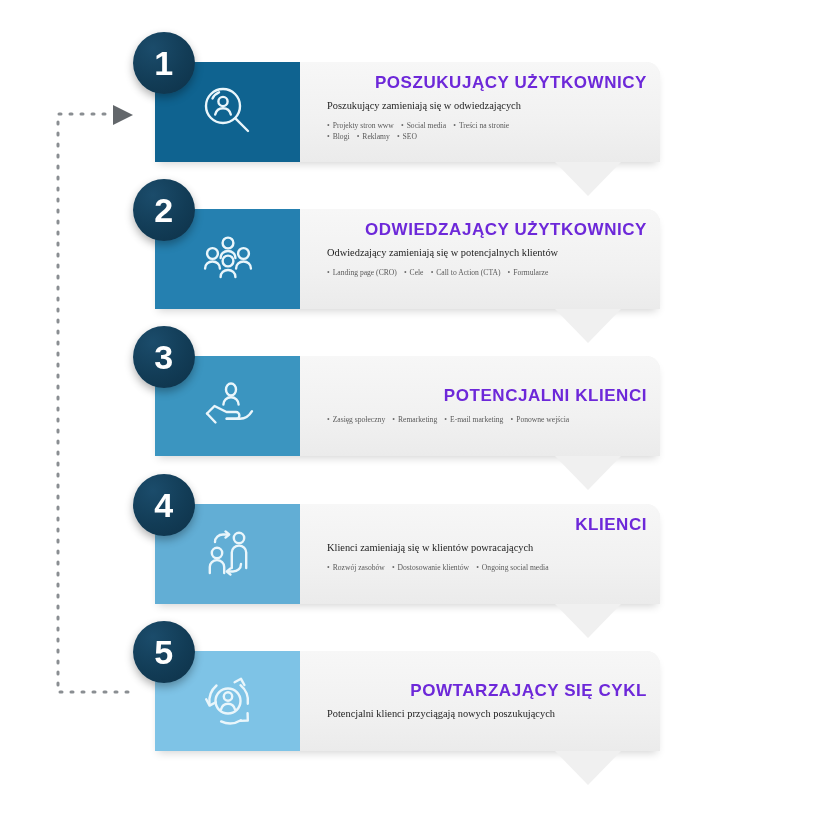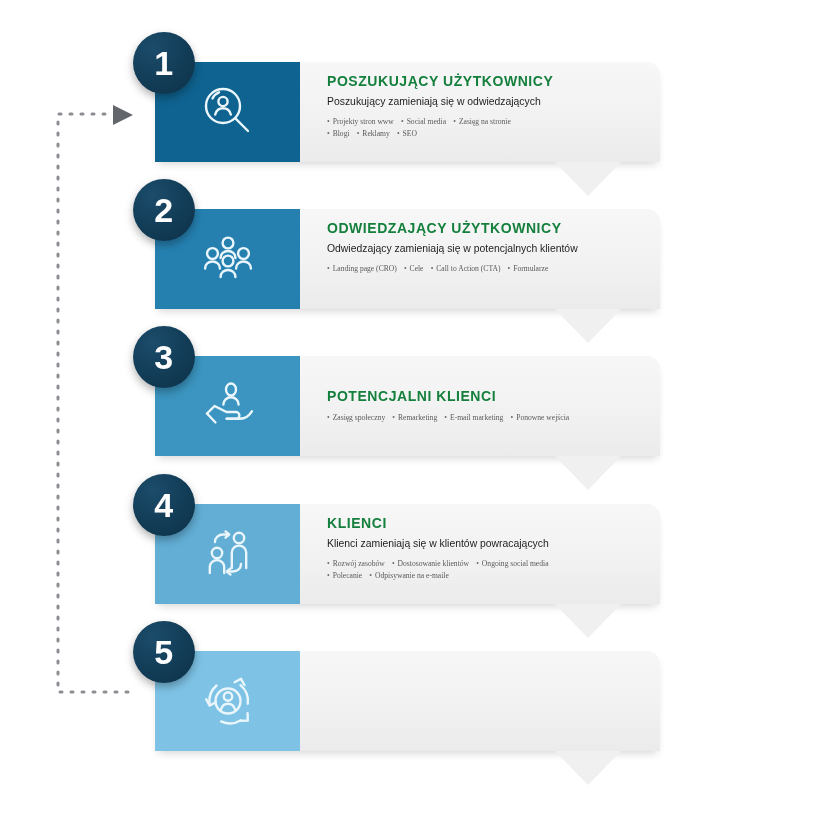--- a/index.html
+++ b/index.html
@@ -116,35 +116,37 @@
     width: 320px;
     height: 100px;
     z-index: 3;
     display: flex;
     flex-direction: column;
     justify-content: flex-start;
     padding-top: 12px;
   }
 
   .card-title {
-    color: #15803d;
-    font-size: 14px;
+    color: #6d28d9;
+    font-size: 17px;
     font-weight: bold;
     letter-spacing: 0.55px;
     line-height: 1.1;
     white-space: nowrap;
+    text-align: right;
   }
 
   .card-subtitle {
     color: #1d1d1d;
     font-size: 10.4px;
     font-weight: 500;
     margin-top: 7px;
     line-height: 1.15;
     white-space: nowrap;
+    font-family: Liberation Serif, serif;
   }
 
   .card-bullets {
     margin-top: 8px;
     color: #5a5a5a;
     font-size: 7.6px;
     line-height: 1.5;
   }
 
   .bullet-line { white-space: nowrap; }
@@ -182,21 +184,21 @@
           <path d="M17.5 19.5a12 12 0 0 1 6.5-6.2"></path>
         </svg>
       </div>
       <div class="card-text">
         <div class="card-title">POSZUKUJĄCY UŻYTKOWNICY</div>
         <div class="card-subtitle">Poszukujący zamieniają się w odwiedzających</div>
         <div class="card-bullets">
           <div class="bullet-line">
             <span class="bullet-item">Projekty stron www</span>
             <span class="bullet-item">Social media</span>
-            <span class="bullet-item">Zasięg na stronie</span>
+            <span class="bullet-item">Treści na stronie</span>
           </div>
           <div class="bullet-line">
             <span class="bullet-item">Blogi</span>
             <span class="bullet-item">Reklamy</span>
             <span class="bullet-item">SEO</span>
           </div>
         </div>
       </div>
       <div class="badge">
         <span class="badge-num">1</span>
@@ -285,24 +287,20 @@
         </svg>
       </div>
       <div class="card-text">
         <div class="card-title">KLIENCI</div>
         <div class="card-subtitle">Klienci zamieniają się w klientów powracających</div>
         <div class="card-bullets">
           <div class="bullet-line">
             <span class="bullet-item">Rozwój zasobów</span>
             <span class="bullet-item">Dostosowanie klientów</span>
             <span class="bullet-item">Ongoing social media</span>
-          </div>
-          <div class="bullet-line">
-            <span class="bullet-item">Polecanie</span>
-            <span class="bullet-item">Odpisywanie na e-maile</span>
           </div>
         </div>
       </div>
       <div class="badge">
         <span class="badge-num">4</span>
       </div>
     </div>
   </div>
 
   <div class="step-row" style="top:651px">
@@ -315,19 +313,23 @@
           <circle cx="33" cy="28.5" r="4.2"></circle>
           <path d="M26 41.5c0.9-3.7 3.6-5.8 7-5.8s6.1 2.1 7 5.8"></path>
           <path d="M21.5 17.5 a21 21 0 0 0 -7 18.5"></path>
           <polyline points="11.2,31.3 14.6,37.6 20.8,34.2"></polyline>
           <path d="M45.5 17.2 a21 21 0 0 1 7.3 18.5"></path>
           <polyline points="39.6,14.2 46,10.8 49.4,17"></polyline>
           <path d="M45.9 52.3 a21 21 0 0 1 -19.8 1.1"></path>
           <polyline points="52.6,45.3 52.8,52.5 45.7,52.9"></polyline>
         </svg>
       </div>
+      <div class="card-text t-center">
+        <div class="card-title">POWTARZAJĄCY SIĘ CYKL</div>
+        <div class="card-subtitle">Potencjalni klienci przyciągają nowych poszukujących</div>
+      </div>
       <div class="badge">
         <span class="badge-num">5</span>
       </div>
     </div>
   </div>
 
 </div>
 
 </body></html>

